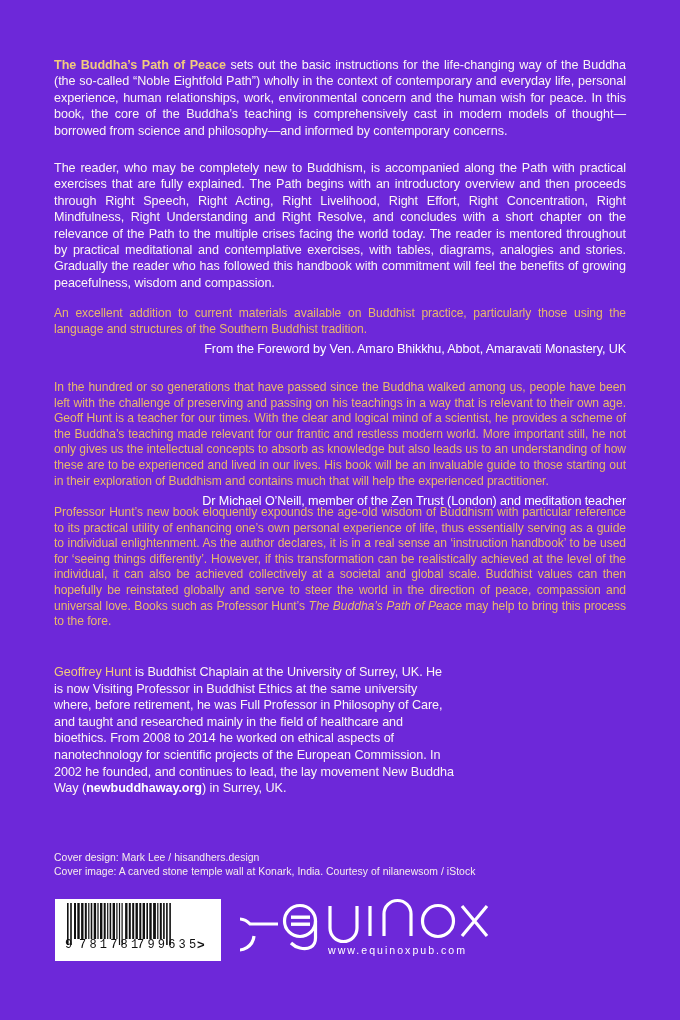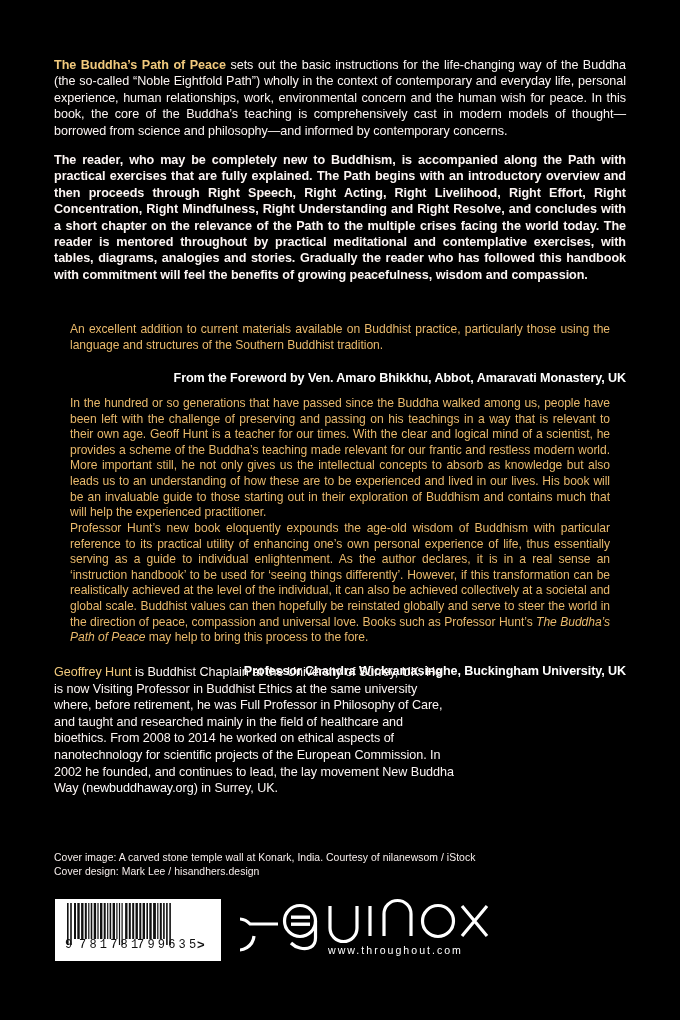--- a/index.html
+++ b/index.html
@@ -12,21 +12,21 @@
     background: #b06374;
     font-family: "Liberation Sans", sans-serif;
     overflow: hidden;
     position: relative;
   }
   .cover {
     position: absolute;
     left: 0; top: 0;
     width: 680px;
     height: 1020px;
-    background: #000000;
+    background: #6d28d9;
     box-sizing: border-box;
     padding: 15px;
   }
 
   
   .blurb-block {
     position: absolute;
     left: 54px;
     width: 572px;
   }
@@ -47,31 +47,31 @@
   .endorse {
     position: absolute;
     left: 54px;
     width: 572px;
   }
   .endorse-q {
     color: #e9b96b;
     font-size: 12.1px;
     line-height: 15.6px;
     text-align: justify;
-    margin: 16px;
+    margin: 0;
     letter-spacing: -0.05px;
   }
   .endorse-q .ital {
     font-style: italic;
   }
   .endorse-by {
     color: #ffffff;
     font-size: 12.6px;
     line-height: 18px;
-    font-weight: bold;
+    font-weight: normal;
     text-align: right;
     margin: 3px 0 0 0;
     letter-spacing: -0.1px;
   }
 
   
   .bio {
     position: absolute;
     left: 54px;
     width: 400px;
@@ -83,21 +83,21 @@
     text-align: left;
     margin: 0;
     letter-spacing: -0.05px;
   }
   .bio-p .name-gold {
     color: #f2ca7d;
     font-weight: normal;
   }
   .bio-p .url-w {
     color: #ffffff;
-    font-weight: normal;
+    font-weight: bold;
   }
 
   
   .credits {
     position: absolute;
     left: 54px;
     width: 520px;
   }
   .credit-line {
     color: #f7eeec;
@@ -144,45 +144,45 @@
 </style>
 </head>
 <body>
 
 <div class="cover">
 
   <div class="blurb-block" style="top:57px;">
     <p class="blurb-p"><span class="title-gold">The Buddha’s Path of Peace</span><span> sets out the basic instructions for the life-changing way of the Buddha (the so-called “Noble Eightfold Path”) wholly in the context of contemporary and everyday life, personal experience, human relationships, work, environmental concern and the human wish for peace. In this book, the core of the Buddha’s teaching is comprehensively cast in modern models of thought—borrowed from science and philosophy—and informed by contemporary concerns.</span></p>
   </div>
 
-  <div class="blurb-block" style="top:152px;font-weight:bold;">
+  <div class="blurb-block" style="top:160px;">
     <p class="blurb-p">The reader, who may be completely new to Buddhism, is accompanied along the Path with practical exercises that are fully explained. The Path begins with an introductory overview and then proceeds through Right Speech, Right Acting, Right Livelihood, Right Effort, Right Concentration, Right Mindfulness, Right Understanding and Right Resolve, and concludes with a short chapter on the relevance of the Path to the multiple crises facing the world today. The reader is mentored throughout by practical meditational and contemplative exercises, with tables, diagrams, analogies and stories. Gradually the reader who has followed this handbook with commitment will feel the benefits of growing peacefulness, wisdom and compassion.</p>
   </div>
 
   <div class="endorse" style="top:306px;">
     <p class="endorse-q">An excellent addition to current materials available on Buddhist practice, particularly those using the language and structures of the Southern Buddhist tradition.</p>
     <p class="endorse-by">From the Foreword by Ven. Amaro Bhikkhu, Abbot, Amaravati Monastery, UK</p>
   </div>
 
   <div class="endorse" style="top:380px;">
     <p class="endorse-q">In the hundred or so generations that have passed since the Buddha walked among us, people have been left with the challenge of preserving and passing on his teachings in a way that is relevant to their own age. Geoff Hunt is a teacher for our times. With the clear and logical mind of a scientist, he provides a scheme of the Buddha’s teaching made relevant for our frantic and restless modern world. More important still, he not only gives us the intellectual concepts to absorb as knowledge but also leads us to an understanding of how these are to be experienced and lived in our lives. His book will be an invaluable guide to those starting out in their exploration of Buddhism and contains much that will help the experienced practitioner.</p>
+    <p class="endorse-by">Dr Michael O’Neill, member of the Zen Trust (London) and meditation teacher</p>
   </div>
 
   <div class="endorse" style="top:505px;">
     <p class="endorse-q"><span>Professor Hunt’s new book eloquently expounds the age-old wisdom of Buddhism with particular reference to its practical utility of enhancing one’s own personal experience of life, thus essentially serving as a guide to individual enlightenment. As the author declares, it is in a real sense an ‘instruction handbook’ to be used for ‘seeing things differently’. However, if this transformation can be realistically achieved at the level of the individual, it can also be achieved collectively at a societal and global scale. Buddhist values can then hopefully be reinstated globally and serve to steer the world in the direction of peace, compassion and universal love. Books such as Professor Hunt’s </span><span class="ital">The Buddha’s Path of Peace</span><span> may help to bring this process to the fore.</span></p>
-    <p class="endorse-by">Professor Chandra Wickramasinghe, Buckingham University, UK</p>
   </div>
 
   <div class="bio" style="top:664px;">
     <p class="bio-p"><span class="name-gold">Geoffrey Hunt</span><span> is Buddhist Chaplain at the University of Surrey, UK. He is now Visiting Professor in Buddhist Ethics at the same university where, before retirement, he was Full Professor in Philosophy of Care, and taught and researched mainly in the field of healthcare and bioethics. From 2008 to 2014 he worked on ethical aspects of nanotechnology for scientific projects of the European Commission. In 2002 he founded, and continues to lead, the lay movement New Buddha Way (</span><span class="url-w">newbuddhaway.org</span><span>) in Surrey, UK.</span></p>
   </div>
 
   <div class="credits" style="top:851px;">
+    <p class="credit-line">Cover design: Mark Lee / hisandhers.design</p>
     <p class="credit-line">Cover image: A carved stone temple wall at Konark, India. Courtesy of nilanewsom / iStock</p>
-    <p class="credit-line">Cover design: Mark Lee / hisandhers.design</p>
   </div>
 
   <div class="barcode-box">
     <svg class="barcode-inner" viewBox="0 0 166 62" xmlns="http://www.w3.org/2000/svg">
       <rect x="0" y="0" width="166" height="62" fill="#ffffff"></rect>
       <g fill="#111111" id="bars">
           <rect x="12" y="4" width="1.6" height="42"></rect>
           <rect x="15.2" y="4" width="1.6" height="42"></rect>
           <rect x="19" y="4" width="2" height="36"></rect>
           <rect x="22.3" y="4" width="2.4" height="36"></rect>
@@ -242,16 +242,16 @@
 
         <path d="M 144 38 L 144 16 A 13.5 13.5 0 0 1 171 16 L 171 38"></path>
 
         <ellipse cx="198" cy="23" rx="15.5" ry="15.5"></ellipse>
 
         <path d="M 222 8 L 247 38 M 247 8 L 222 38"></path>
       </g>
 
       <circle cx="130" cy="1.5" r="0" fill="#ffffff"></circle>
     </svg>
-    <div class="logo-url">www.throughout.com</div>
+    <div class="logo-url">www.equinoxpub.com</div>
   </div>
 
 </div>
 
 </body></html>

